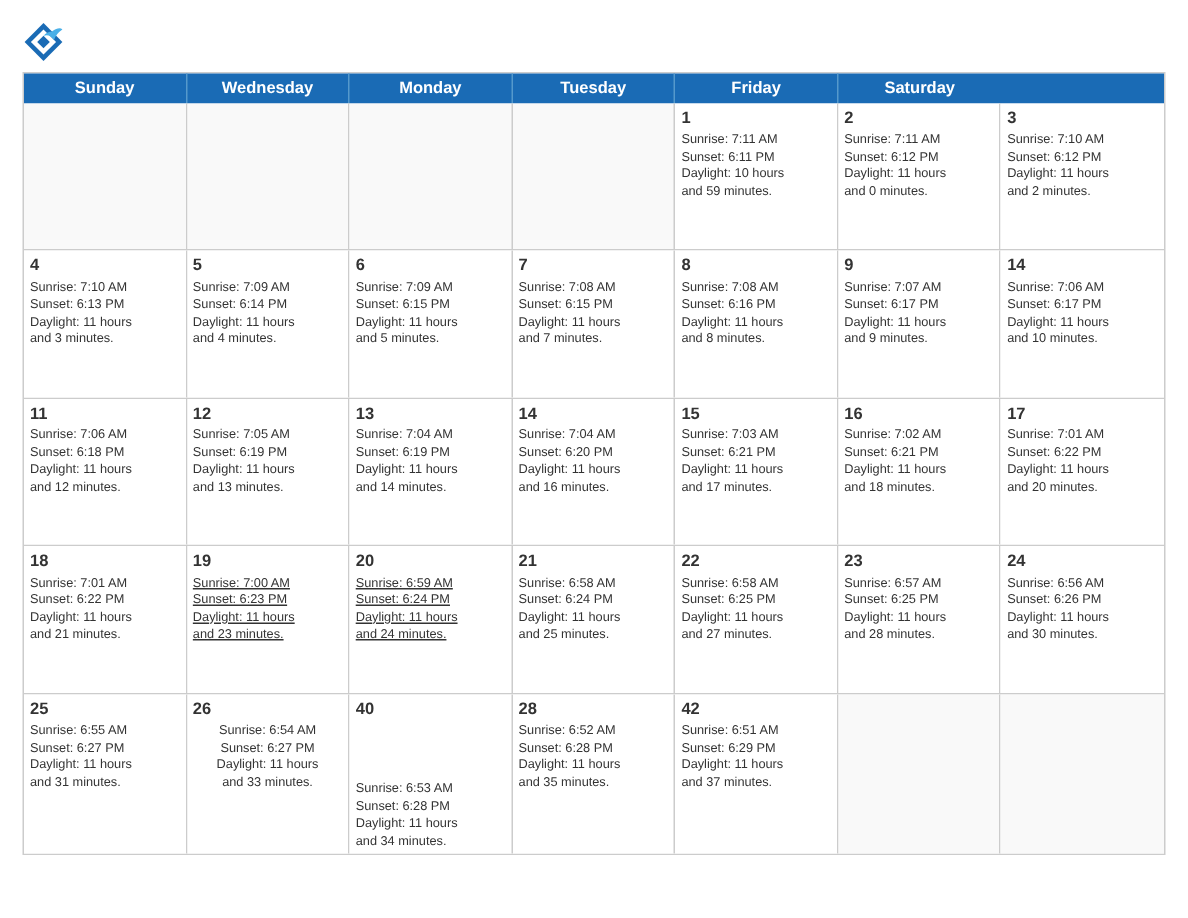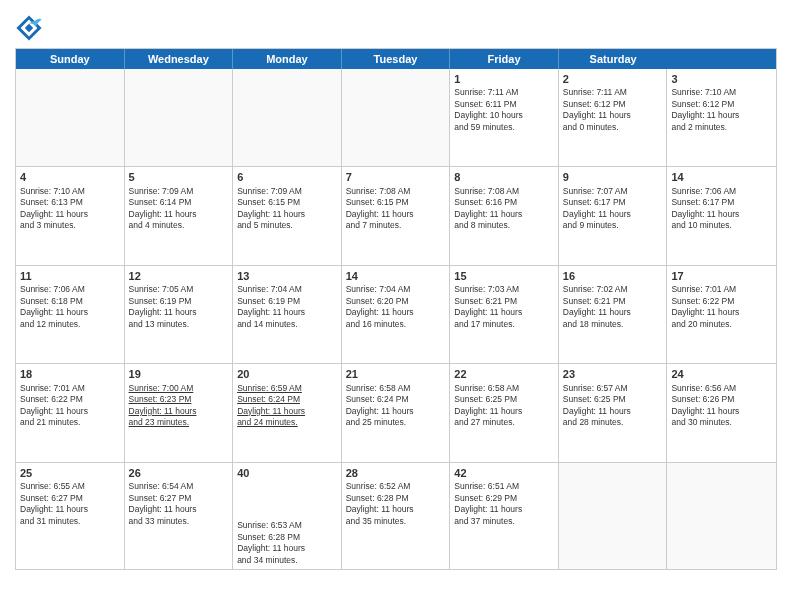--- a/index.html
+++ b/index.html
@@ -332,21 +332,21 @@
         <div class="cal-row">
           <div class="cal-cell">
             <span class="day-num">25</span>
             <div class="day-info" style="white-space: pre-line;">Sunrise: 6:55 AM
 Sunset: 6:27 PM
 Daylight: 11 hours
 and 31 minutes.</div>
           </div>
           <div class="cal-cell">
             <span class="day-num">26</span>
-            <div class="day-info" style="white-space: pre-line;">Sunrise: 6:54 AM
+            <div class="day-info" style="white-space: pre-line; text-align: center;">Sunrise: 6:54 AM
 Sunset: 6:27 PM
 Daylight: 11 hours
 and 33 minutes.</div>
           </div>
           <div class="cal-cell">
             <span class="day-num">40</span>
             <div class="day-info" style="white-space: pre-line; margin-top: 40px;">Sunrise: 6:53 AM
 Sunset: 6:28 PM
 Daylight: 11 hours
 and 34 minutes.</div>

